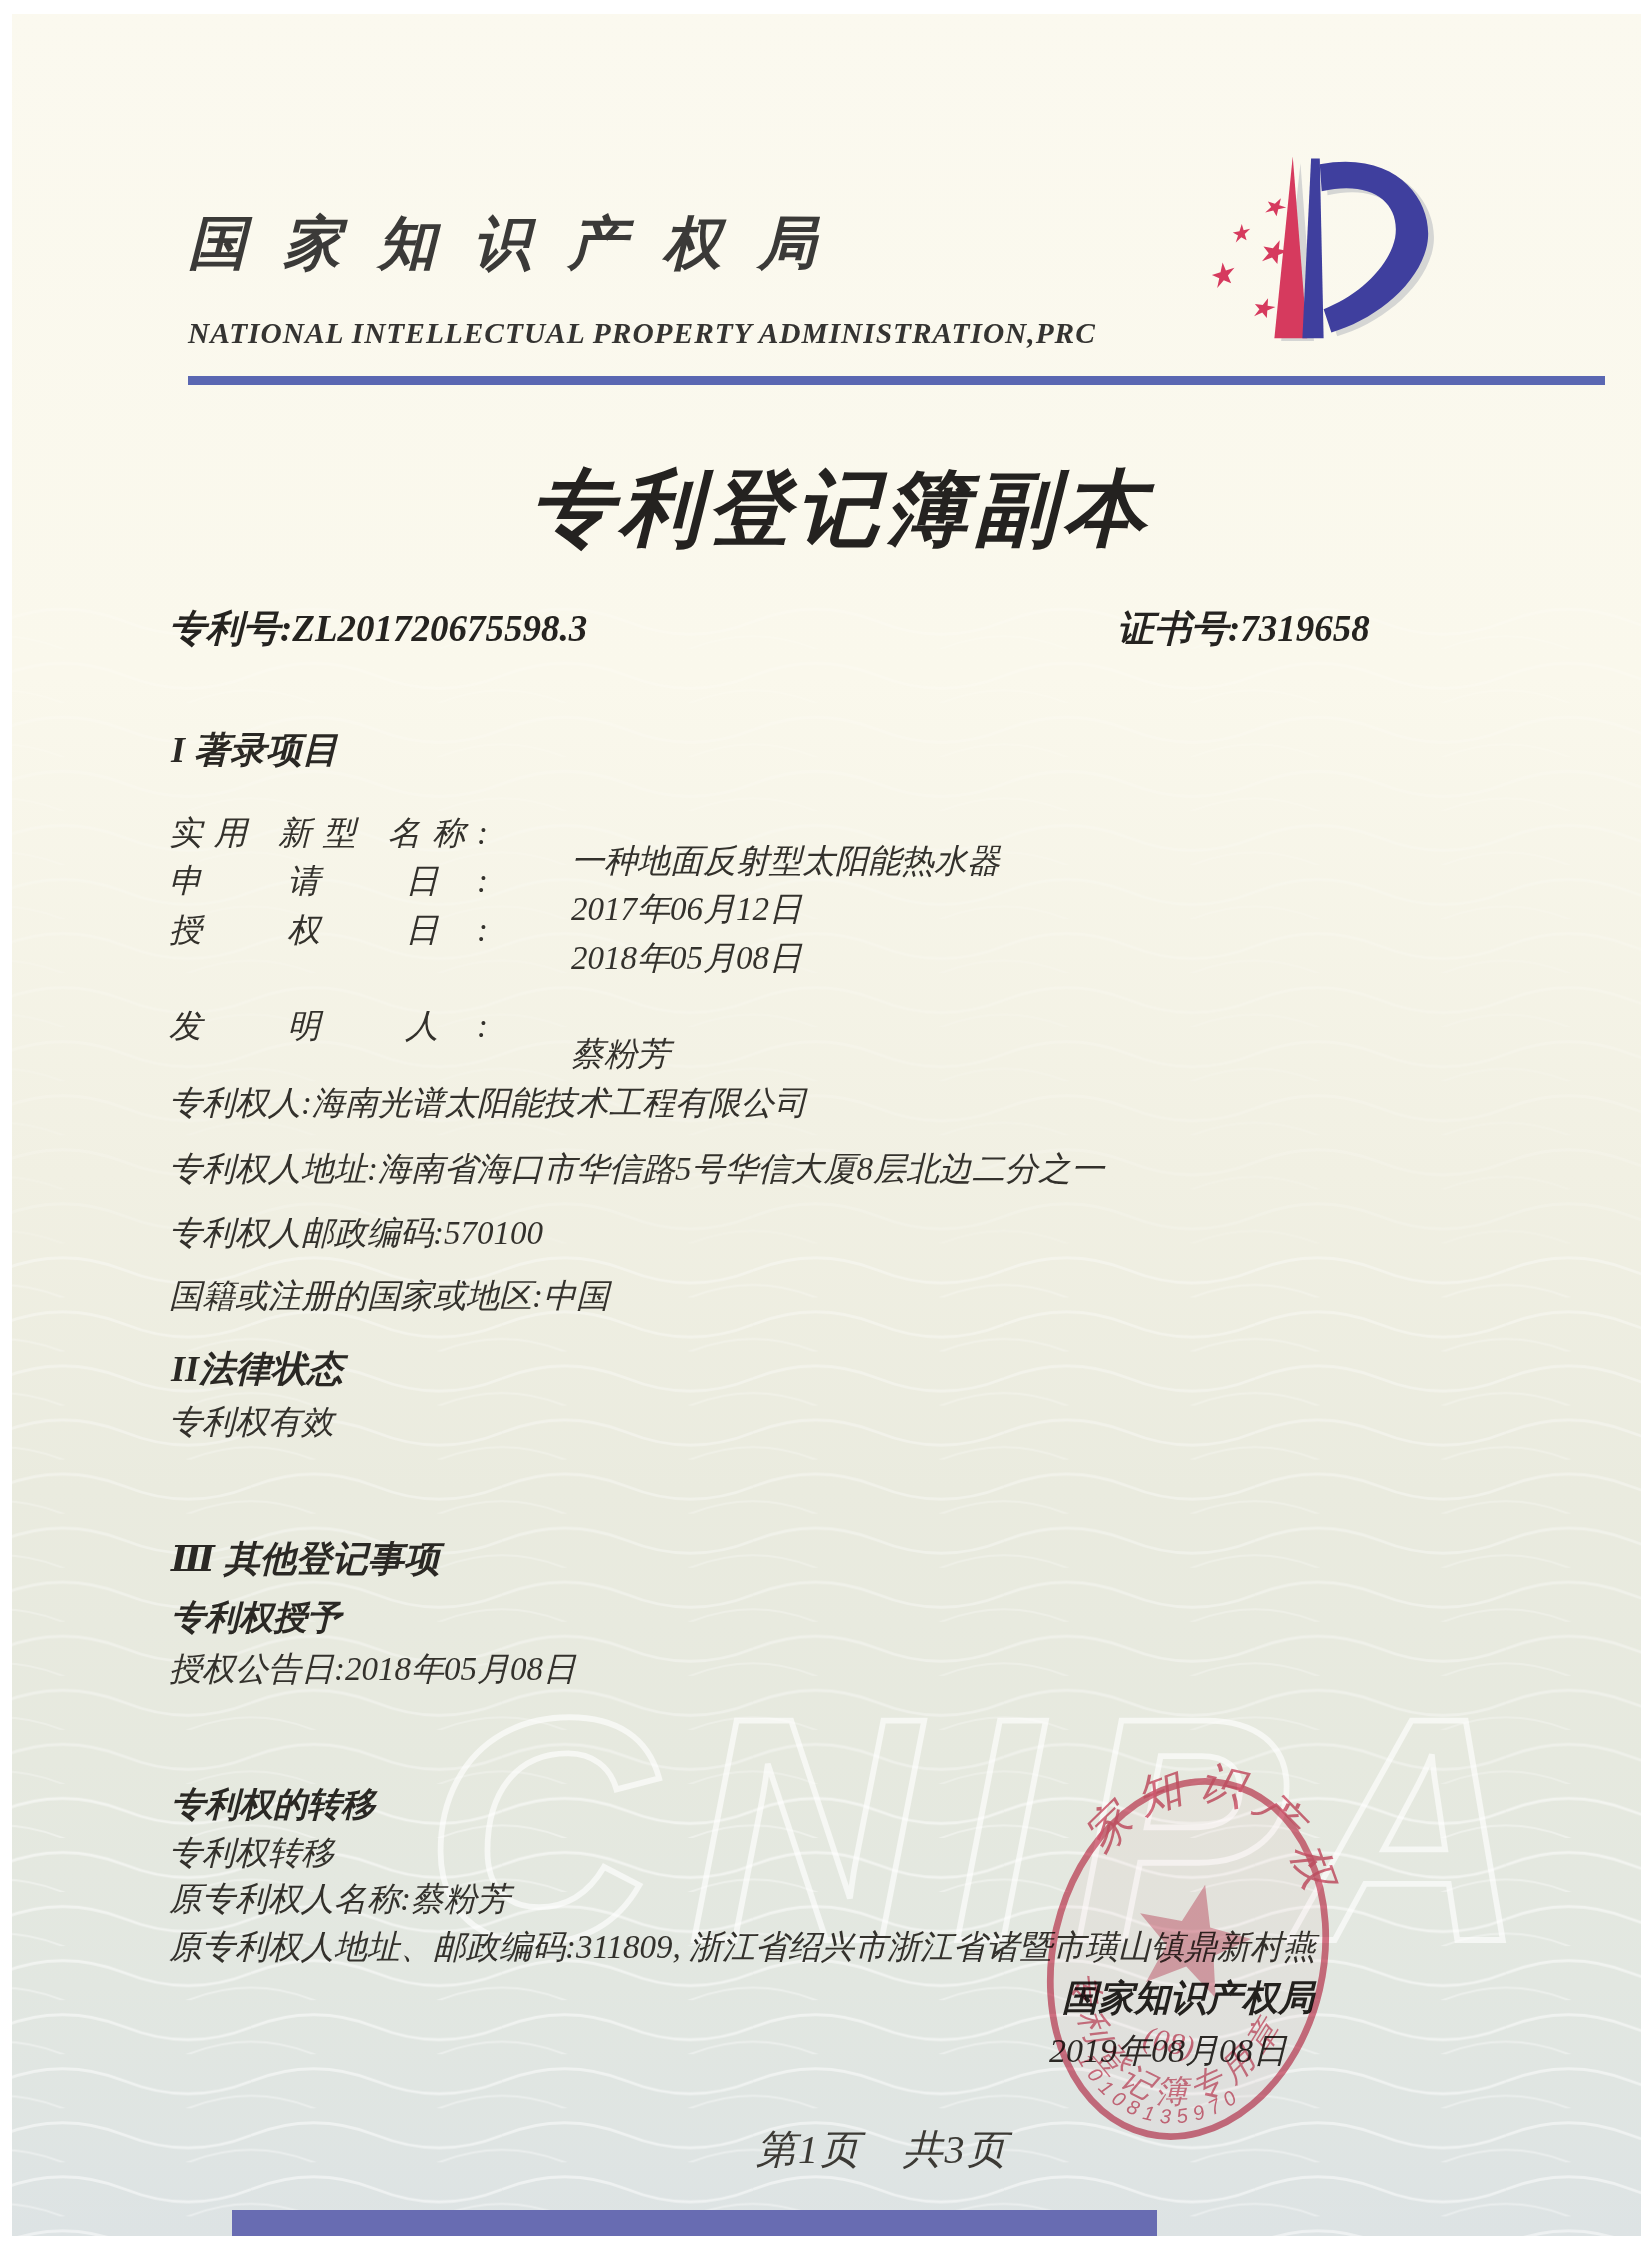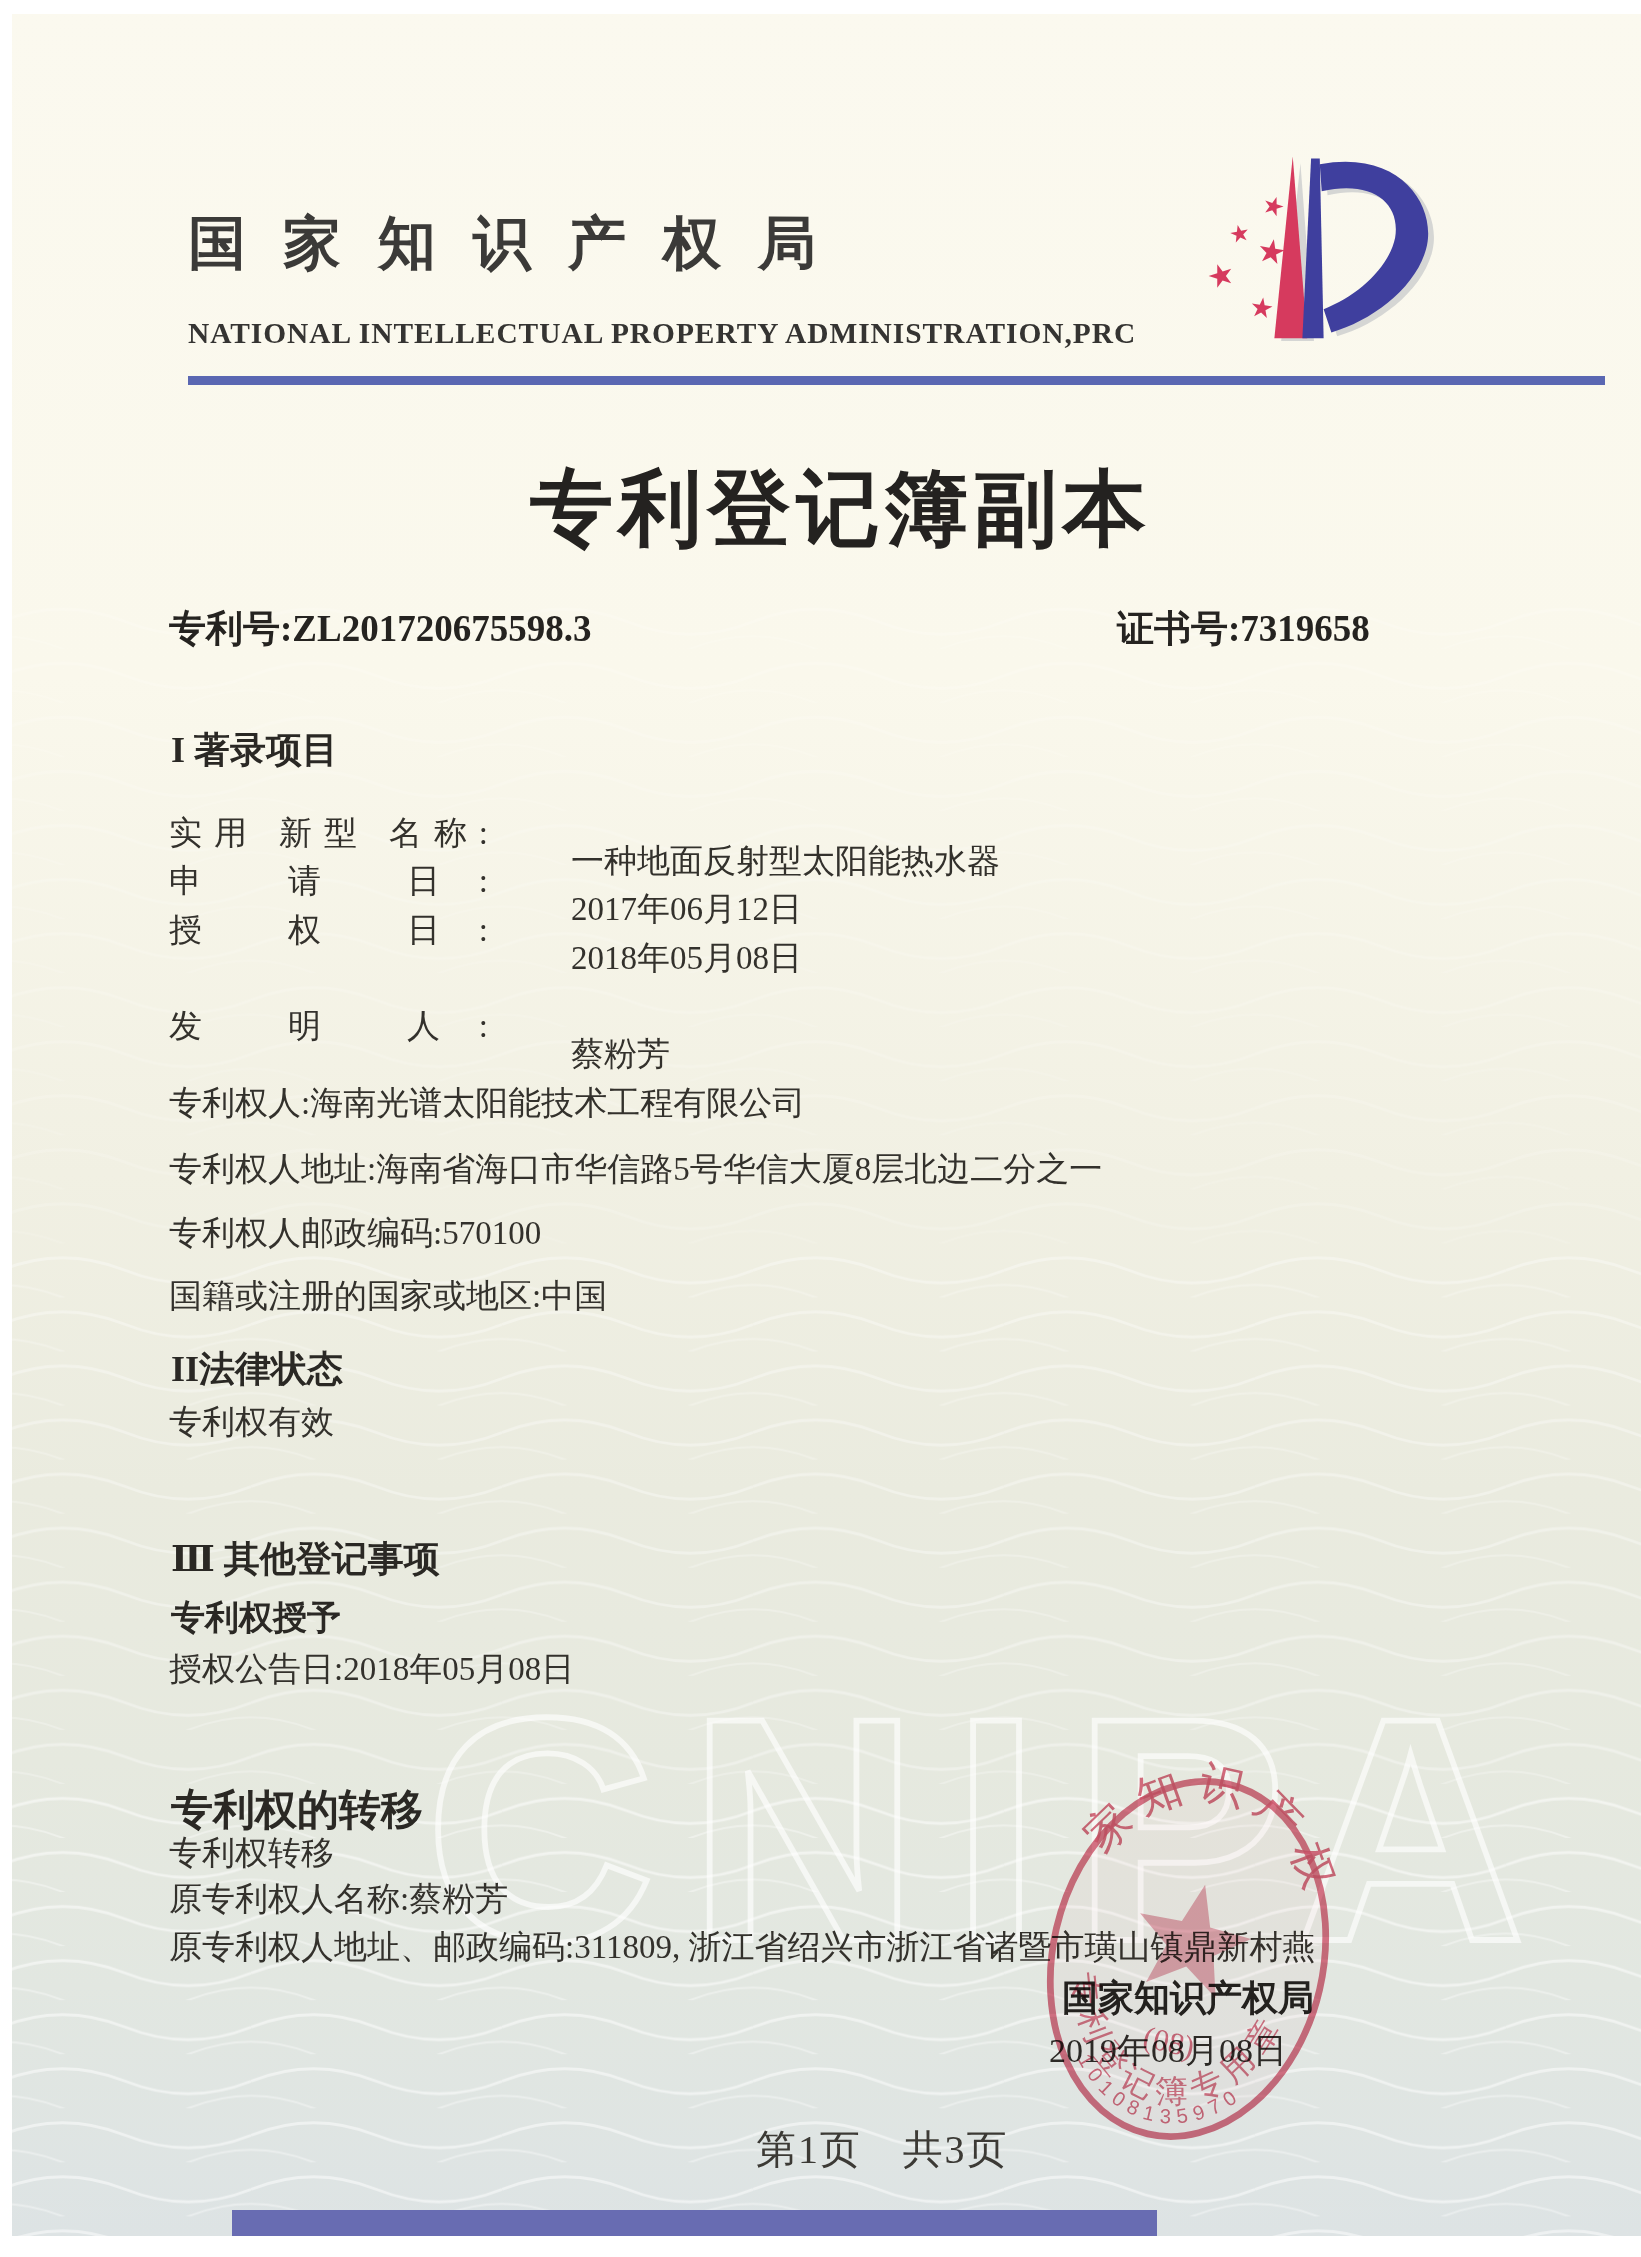--- a/index.html
+++ b/index.html
@@ -1,20 +1,20 @@
 <!DOCTYPE html>
 <html><head>
 <meta charset="utf-8">
 <style>
   html,body{margin:0;padding:0;}
   body{width:1641px;height:2257px;position:relative;overflow:hidden;
        font-family:"Liberation Serif","DejaVu Serif",serif;color:#2e2c28;
        background:#faf8ee;}
   .page{position:absolute;inset:0;
-        background:linear-gradient(180deg,#fbf9ef 0%,#faf8ec 30%,#f1f0e3 52%,#eaebdf 66%,#e6e9df 78%,#e2e7e1 88%,#dde3e4 99%);}
+        background:linear-gradient(180deg,#fbf9ef 0%,#faf8ec 30%,#f1f0e3 52%,#eaebdf 66%,#e6e9df 78%,#e2e7e1 88%,#dde3e4 99%);font-style:italic;}
   .edge{position:absolute;background:#ffffff;z-index:6;}
   .waves-layer{position:absolute;left:0;top:0;z-index:1;}
   .txt{position:absolute;white-space:nowrap;z-index:3;}
   .agency-cn{font-size:58px;font-weight:600;letter-spacing:37px;color:#3b3a38;}
   .agency-en{font-size:30px;font-weight:700;letter-spacing:1px;color:#353432;transform:scaleX(.98);transform-origin:left;}
   .rule{position:absolute;z-index:3;height:8.7px;}
   .doc-title{font-size:83px;font-weight:700;letter-spacing:5.8px;color:#242220;}
   .num-line{font-size:37px;font-weight:600;color:#252320;}
   .sec-head{font-size:36px;font-weight:700;color:#2a2824;}
   .body-line{font-size:33px;color:#33312c;}
@@ -98,21 +98,21 @@
   <div class="txt body-line" style="left:169px;top:1211px">专利权人邮政编码:570100</div>
   <div class="txt body-line" style="left:169px;top:1274px">国籍或注册的国家或地区:中国</div>
 
   <div class="txt sec-head" style="left:171px;top:1345px">II法律状态</div>
   <div class="txt body-line" style="left:169px;top:1400px">专利权有效</div>
 
   <div class="txt sec-head" style="left:171px;top:1535px">Ⅲ 其他登记事项</div>
   <div class="txt sec-head" style="left:171px;top:1595px;font-size:34px">专利权授予</div>
   <div class="txt body-line" style="left:169px;top:1647px">授权公告日:2018年05月08日</div>
 
-  <div class="txt sec-head" style="left:171px;top:1782px;font-size:42px">专利权的转移</div>
+  <div class="txt sec-head" style="left:171px;top:1782px;font-size:34px">专利权的转移</div>
   <div class="txt body-line" style="left:169px;top:1831px">专利权转移</div>
   <div class="txt body-line" style="left:169px;top:1877px">原专利权人名称:蔡粉芳</div>
   <div class="txt body-line" style="left:169px;top:1925px">原专利权人地址、邮政编码:311809, 浙江省绍兴市浙江省诸暨市璜山镇鼎新村燕</div>
 
   <div class="watermark" style="left:425px;top:1670px">CNIPA</div>
 
   <div class="txt sig-office" style="left:1062px;top:1974px">国家知识产权局</div>
   <div class="txt sig-date" style="left:1049px;top:2028px">2019年08月08日</div>
 
   <svg class="stamp-svg" style="left:1022px;top:1759px" width="332" height="400" viewBox="0 0 344 414">

